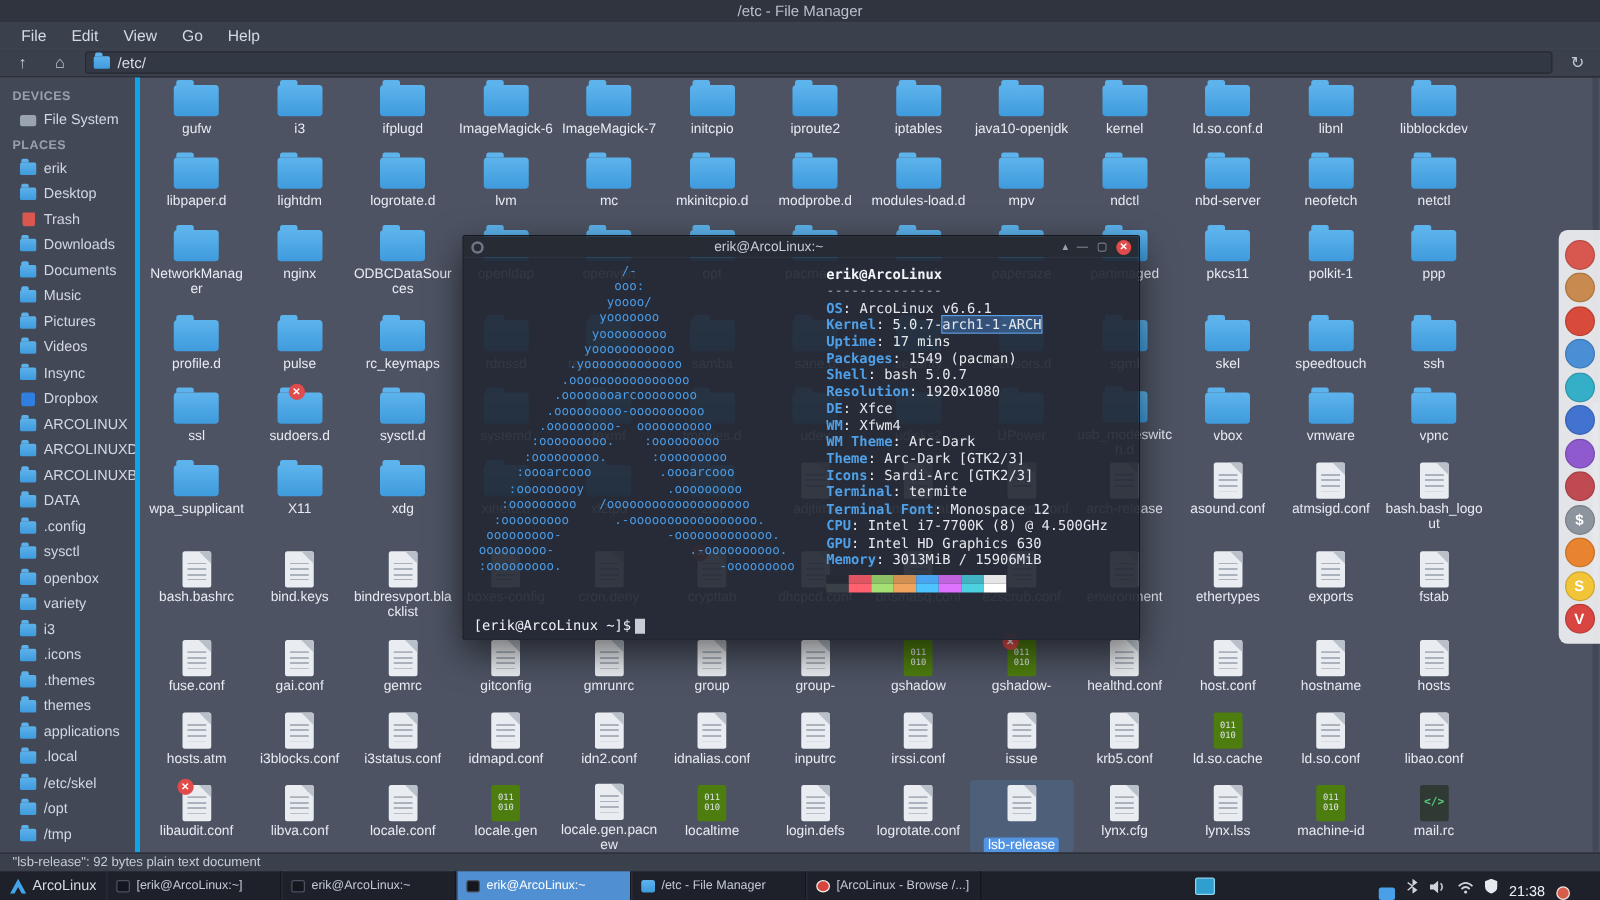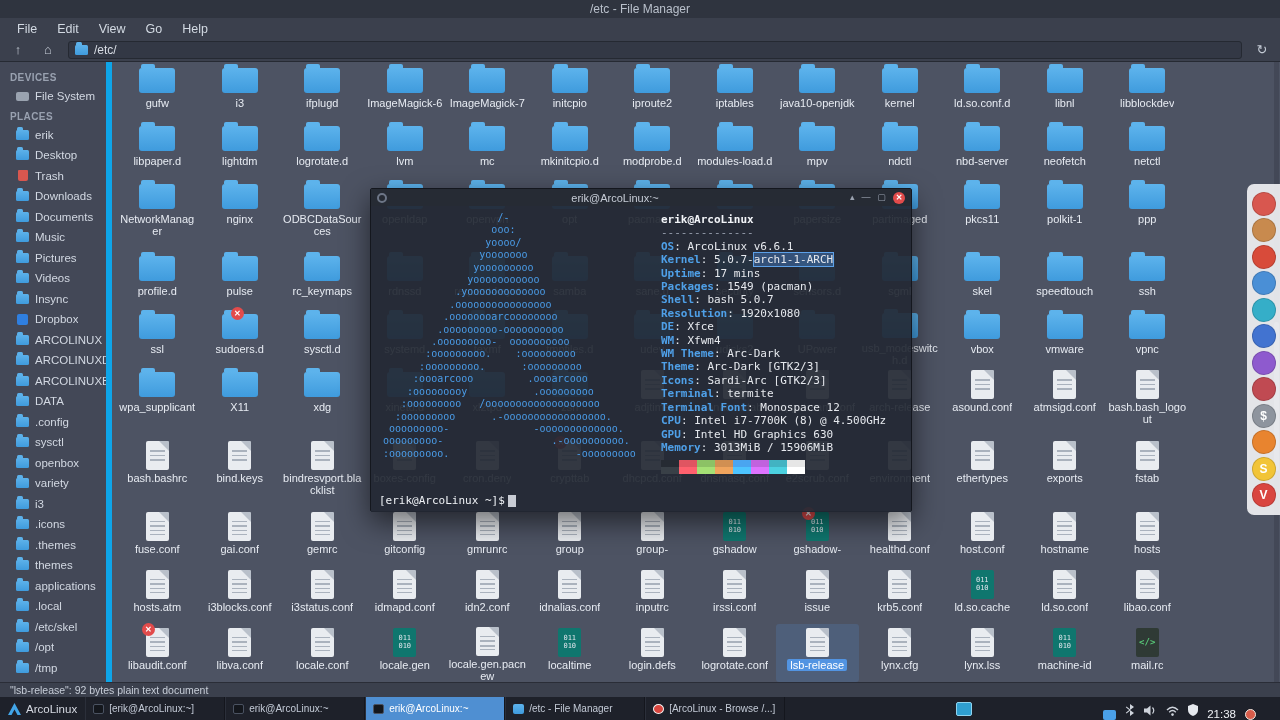--- a/index.html
+++ b/index.html
@@ -17,51 +17,51 @@
   .tool-icon { color:#c3cad4; font-size:13px; line-height:18px; width:20px; text-align:center; }
   #pathfield { flex:1; height:18px; background:#333845; border:1px solid #252932; border-radius:3px;
                display:flex; align-items:center; gap:6px; padding:0 6px; color:#d8dde5; font-size:12px; }
   .mini-folder { width:13px; height:10px; background:linear-gradient(#5cb1ea,#3f9bdd); border-radius:1.5px;
                  position:relative; flex:0 0 auto; }
   .mini-folder:before { content:""; position:absolute; left:1px; top:-3px; width:6px; height:3px;
                         background:#5cb1ea; border-radius:1.5px 1.5px 0 0; }
 
   
   #sidebar { position:absolute; left:0; top:62px; width:112px; bottom:38px; background:#434857;
-             border-right:6px solid #0ea5e9; overflow:hidden; padding-top:6px; }
+             border-right:4px solid #0ea5e9; overflow:hidden; padding-top:6px; }
   .side-header { color:#99a1b0; font-size:10px; font-weight:bold; padding:4px 0 3px 10px; letter-spacing:.4px; }
   .side-item { display:flex; align-items:center; gap:6px; height:20.5px; padding-left:16px; color:#d2d8e2; font-size:11.5px; }
   .side-item .lbl { white-space:nowrap; overflow:hidden; }
   .sico { width:13px; height:10px; flex:0 0 auto; border-radius:1.5px; position:relative; }
   .sico.folder { background:linear-gradient(#5cb1ea,#3f9bdd); }
   .sico.folder:before { content:""; position:absolute; left:1px; top:-3px; width:6px; height:3px; background:#5cb1ea; border-radius:1.5px 1.5px 0 0; }
   .sico.drive { background:#9aa3b0; height:9px; border-radius:2px; }
   .sico.trash { background:#d8574f; height:11px; width:10px; margin:0 1.5px; border-radius:1px 1px 2px 2px; }
   .sico.dropbox { background:#2f7fe0; height:11px; width:11px; margin:0 1px; border-radius:2px; }
 
   
   #grid { position:absolute; left:113px; top:62px; right:0; bottom:38px; overflow:hidden; }
   .row { display:flex; padding-left:3px; }
   .row:nth-child(1){height:58px} .row:nth-child(2){height:58px} .row:nth-child(3){height:72px}
   .row:nth-child(4){height:58px} .row:nth-child(5){height:58px} .row:nth-child(6){height:71px}
   .row:nth-child(7){height:71px} .row:nth-child(8){height:58px} .row:nth-child(9){height:58px}
   .row:nth-child(10){height:58px}
   .cell { width:82.5px; flex:0 0 auto; display:flex; flex-direction:column; align-items:center;
           padding-top:3px; border-radius:3px; }
-  .cell.selected { background:rgba(82,148,226,0.18); }
+  .cell.selected { background:rgba(82,148,226,0.18);justify-content:space-between; }
   .icn-wrap { position:relative; height:30px; display:flex; align-items:center; justify-content:center; }
   .fico { width:36px; height:25px; background:linear-gradient(#5db3ec,#3f9bdd); border-radius:3px; position:relative; }
   .fico:before { content:""; position:absolute; left:2px; top:-4px; width:14px; height:4px;
                  background:#5db3ec; border-radius:2px 2px 0 0; }
   .dico { width:23px; height:29px; background:#e9ecf0; border-radius:2px; position:relative; overflow:hidden; }
   .dico:before { content:""; position:absolute; right:0; top:0; border:5px solid #b9c0ca;
                  border-left-color:transparent; border-bottom-color:transparent; }
   .dico .dlines { position:absolute; left:4px; right:4px; top:9px; height:14px;
                   background:repeating-linear-gradient(#aab2bd 0 1.5px, transparent 1.5px 4.5px); }
-  .bico { width:23px; height:29px; background:#0f766e; border-radius:2px; color:#dfe5ec;
+  .bico { width:23px; height:29px; background:#4d7c0f; border-radius:2px; color:#dfe5ec;
           font-family:"DejaVu Sans Mono", monospace; font-size:7px; line-height:8px;
           display:flex; flex-direction:column; align-items:center; justify-content:center; }
   .cico { width:23px; height:29px; background:#2f3a35; border-radius:2px; color:#58c878;
           font-family:"DejaVu Sans Mono", monospace; font-size:9px; font-weight:bold;
           display:flex; align-items:center; justify-content:center; }
   .emblem { position:absolute; right:14px; top:-4px; width:13px; height:13px; background:#e24b4b;
             border-radius:50%; color:#fff; font-size:8px; line-height:13px; text-align:center; font-weight:bold; }
   .cell-label { margin-top:2px; max-width:80px; max-height:37px; overflow:hidden; text-align:center;
                 color:#e7ebf2; font-size:11px; line-height:12.2px; overflow-wrap:anywhere; }
   .cell.selected .cell-label { background:#5294e2; color:#fff; border-radius:2px; padding:0 3px; }

